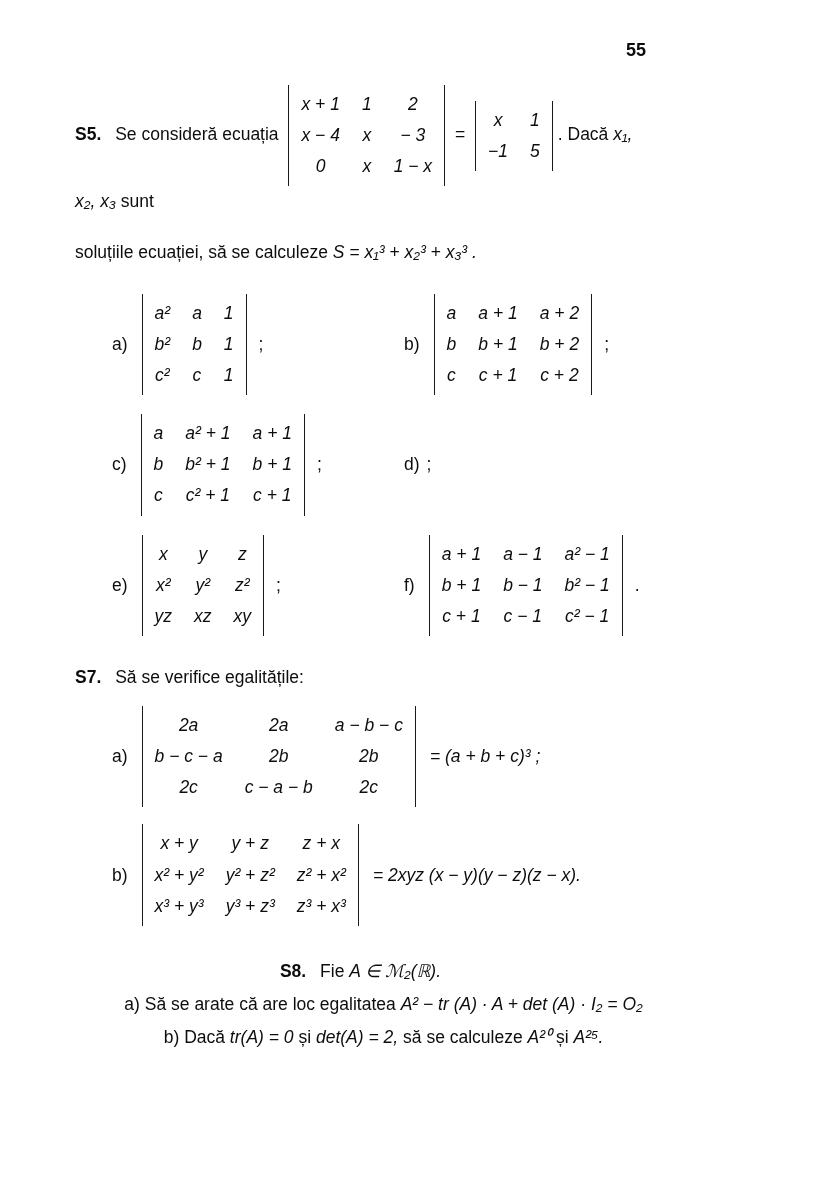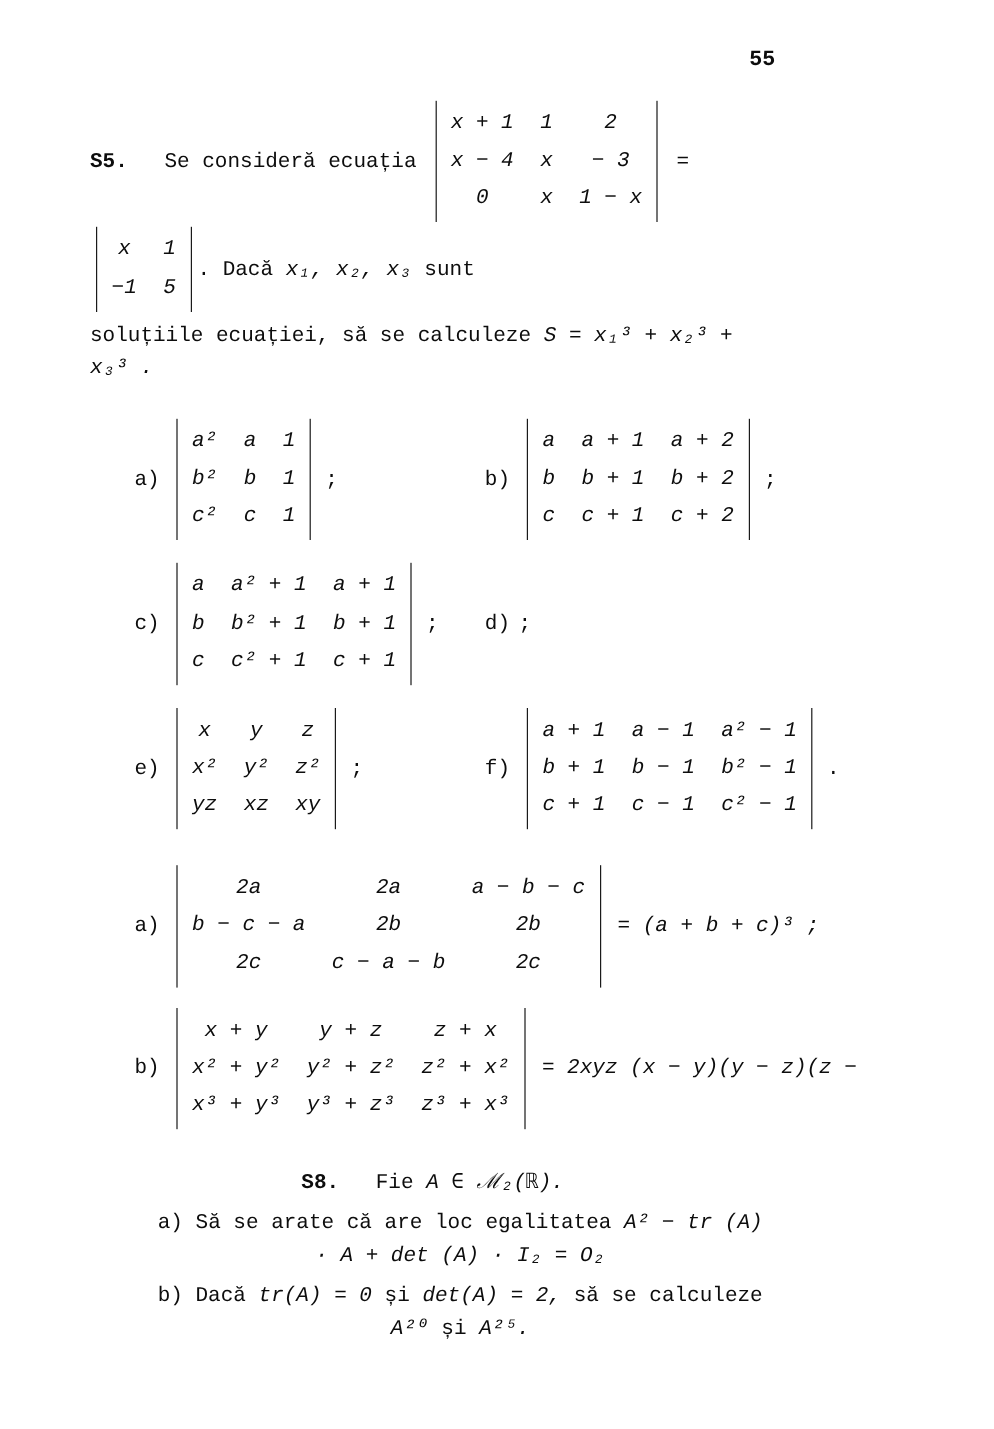--- a/index.html
+++ b/index.html
@@ -2,48 +2,48 @@
 <html><head>
 <meta charset="utf-8">
 <style>
   * { margin:0; padding:0; box-sizing:border-box; }
   html,body { background:#ffffff; }
   .page {
     position:relative;
     width:716px; height:1191px;
     background:#ffffff;
     padding:40px 70px 0 75px;
-    font-family:Liberation Mono, monospace;
+    font-family:Liberation Sans, sans-serif;
     font-size:17.5px;
     color:#0d0d0d;
     overflow:hidden;
   }
   .page-number { text-align:right; font-weight:700; font-size:18px; margin-bottom:22px; }
-  .plabel { font-weight:700; margin-right:20px; }
+  .plabel { font-weight:700; margin-right:9px; }
   .rm { font-style:normal; }
   .it { font-style:italic; }
   p.line1, p.line2, p.intro { line-height:1.55; }
 
   
   .det {
     display:inline-grid;
     vertical-align:middle;
     border-left:1.4px solid #1a1a1a;
     border-right:1.4px solid #1a1a1a;
     padding:4px 12px;
     column-gap:22px;
     justify-items:center;
     align-items:center;
     font-style:italic;
     margin:2px 5px;
     white-space:nowrap;
   }
   .det .cell { line-height:1.78; white-space:nowrap; }
 
-  .s5 .line2 { margin-top:5px; }
+  .s5 .line2 { margin-top:23px; }
 
   .s6 { margin-top:26px; }
   .s6-grid {
     display:grid;
     grid-template-columns:292px auto;
     row-gap:15px;
     margin:12px 0 0 37px;
     justify-content:start;
   }
   .det-item { display:flex; align-items:center; gap:9px; }
@@ -173,20 +173,22 @@
             <span class="cell">c + 1</span>
             <span class="cell">c − 1</span>
             <span class="cell">c² − 1</span>
           </span>
         <span class="tail rm">.</span>
       </div>
     </div>
   </section>
 
   <section class="prob s7">
+    <p class="intro"><b class="plabel">S7.</b>
+      <span class="rm">Să se verifice egalitățile:</span></p>
 
     <div class="s7-item">
       <span class="ilabel rm">a)</span>
       <span class="det" style="grid-template-columns: repeat(3, auto);">
           <span class="cell">2a</span>
           <span class="cell">2a</span>
           <span class="cell">a − b − c</span>
           <span class="cell">b − c − a</span>
           <span class="cell">2b</span>
           <span class="cell">2b</span>

